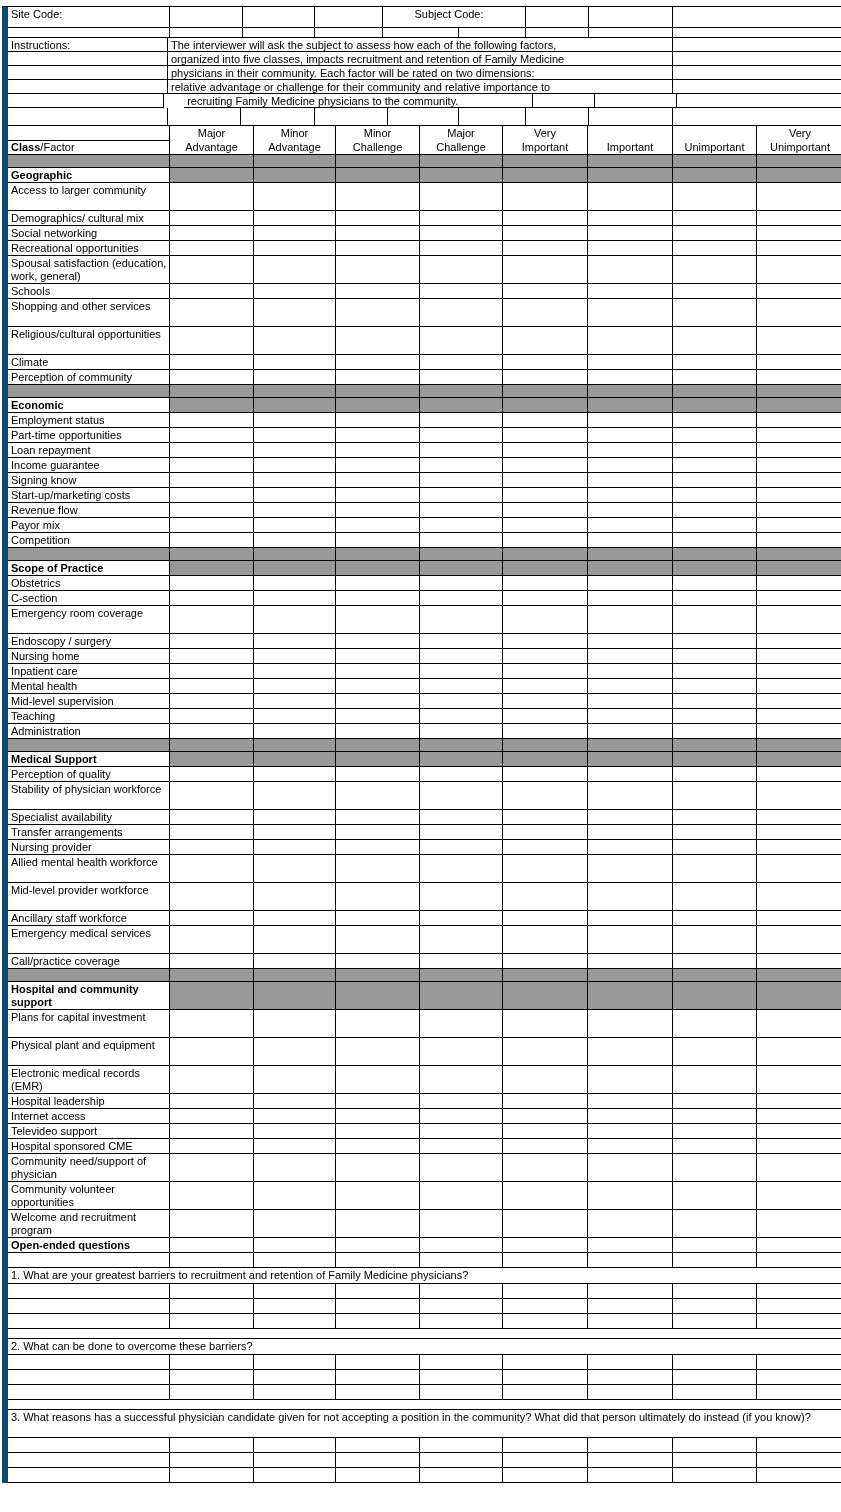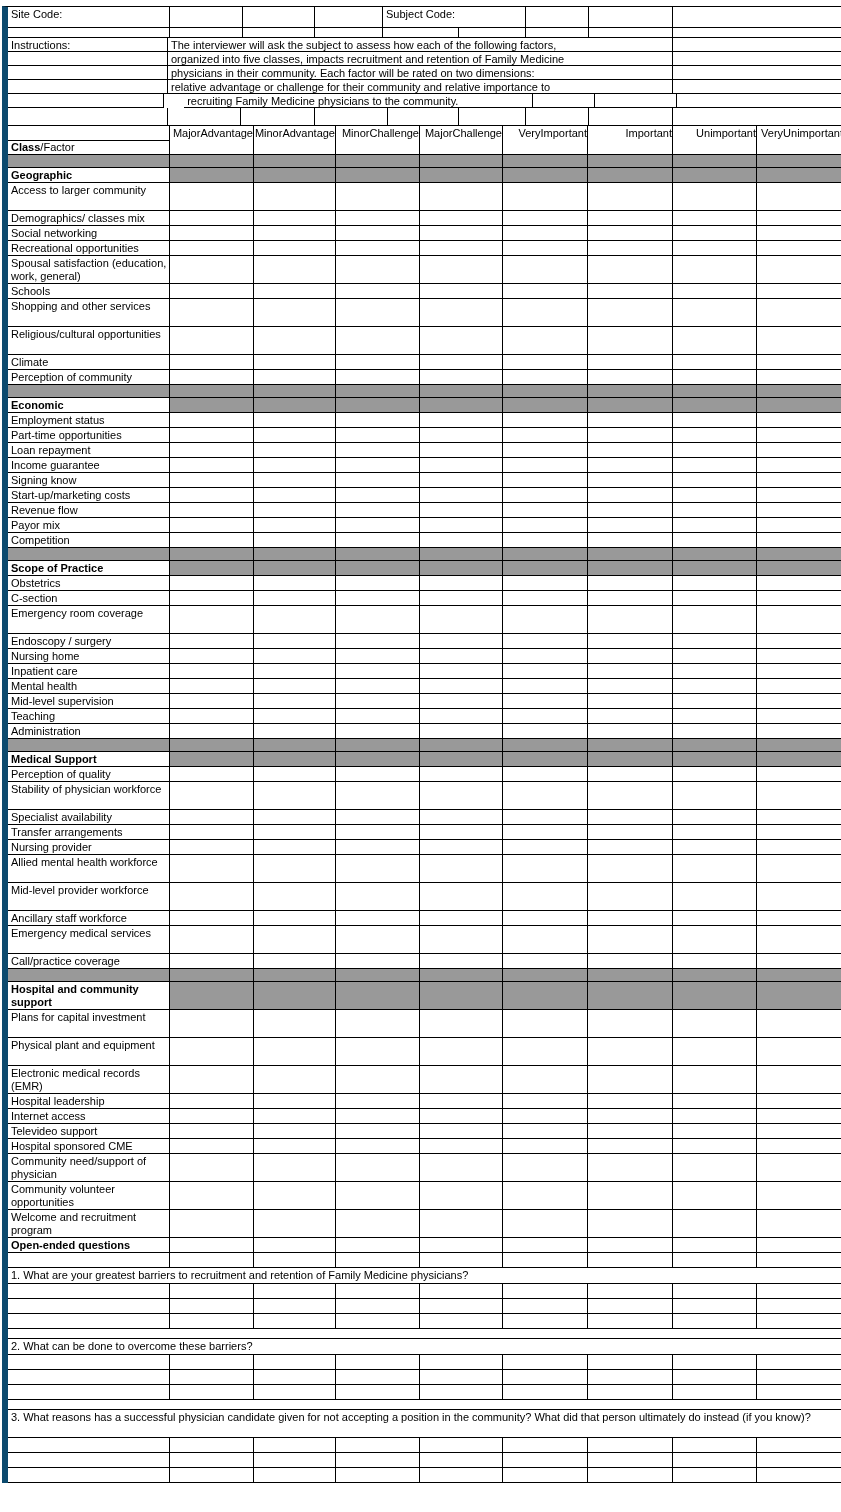--- a/index.html
+++ b/index.html
@@ -4,36 +4,36 @@
 <style>
   html,body{margin:0;padding:0;background:#ffffff;}
   body{width:841px;height:1512px;font-family:"Liberation Sans","DejaVu Sans",sans-serif;font-size:11px;color:#000;}
   .form{margin:6px 0 0 2px;width:836px;border-top:1px solid #000;border-left:6px solid #0c4a6e;}
   .r{display:flex;}
   .c{border-right:1px solid #000;border-bottom:1px solid #000;box-sizing:border-box;overflow:hidden;
      padding:1px 2px 0 3px;line-height:13px;}
   .nopad{padding:0;}
   .gray{background:#999999;}
   .b{font-weight:bold;}
-  .right{text-align:left;padding-right:13px;}
+  .right{text-align:center;padding-right:13px;}
   
   .h21{height:21px;} .h10{height:10px;} .h14{height:14px;} .h18{height:18px;}
   .h29{height:29px;} .h13{height:13px;} .h15{height:15px;} .h28{height:28px;} .h16{height:16px;}
   
   .t0{width:162px;} .t1{width:73px;} .t2{width:72px;} .t3{width:68px;}
   .tm{width:143px;} .t4{width:76px;} .t5{width:67px;} .t6{width:63px;} .t7{width:84px;} .t8{width:171px;}
   .il{width:160px;} .it{width:505px;} .ir{width:171px;} .it5{width:358px;margin-left:20px;}
   .s0{width:160px;} .s1{width:73px;} .s2{width:74px;} .s3{width:73px;} .s4{width:71px;}
   .s5{width:67px;} .s6{width:63px;} .s7{width:84px;} .s8{width:171px;}
   
   .mc0{width:162px;} .mc1{width:84px;} .mc2{width:82px;} .mc3{width:84px;} .mc4{width:83px;}
   .mc5{width:85px;} .mc6{width:85px;} .mc7{width:84px;} .mc8{width:87px;}
   .full{width:836px;}
   
-  .hcell{display:flex;flex-direction:row;justify-content:flex-end;text-align:center;padding:0;}
+  .hcell{display:flex;flex-direction:column;justify-content:flex-end;text-align:center;padding:0;}
   .hline{height:14px;line-height:14px;}
   .hc0top{height:15px;border-bottom:1px solid #000;box-sizing:border-box;}
   .hc0bot{height:13px;line-height:12px;padding:0 2px 0 3px;}
 </style>
 </head>
 <body>
 
 <div class="form">
 
   <div class="r h21">
@@ -166,21 +166,21 @@
         <div class="c mc1 h28"></div>
         <div class="c mc2 h28"></div>
         <div class="c mc3 h28"></div>
         <div class="c mc4 h28"></div>
         <div class="c mc5 h28"></div>
         <div class="c mc6 h28"></div>
         <div class="c mc7 h28"></div>
         <div class="c mc8 h28"></div>
       </div>
       <div class="r">
-        <div class="c mc0 h15">Demographics/ classes mix</div>
+        <div class="c mc0 h15">Demographics/ cultural mix</div>
         <div class="c mc1 h15"></div>
         <div class="c mc2 h15"></div>
         <div class="c mc3 h15"></div>
         <div class="c mc4 h15"></div>
         <div class="c mc5 h15"></div>
         <div class="c mc6 h15"></div>
         <div class="c mc7 h15"></div>
         <div class="c mc8 h15"></div>
       </div>
       <div class="r">

